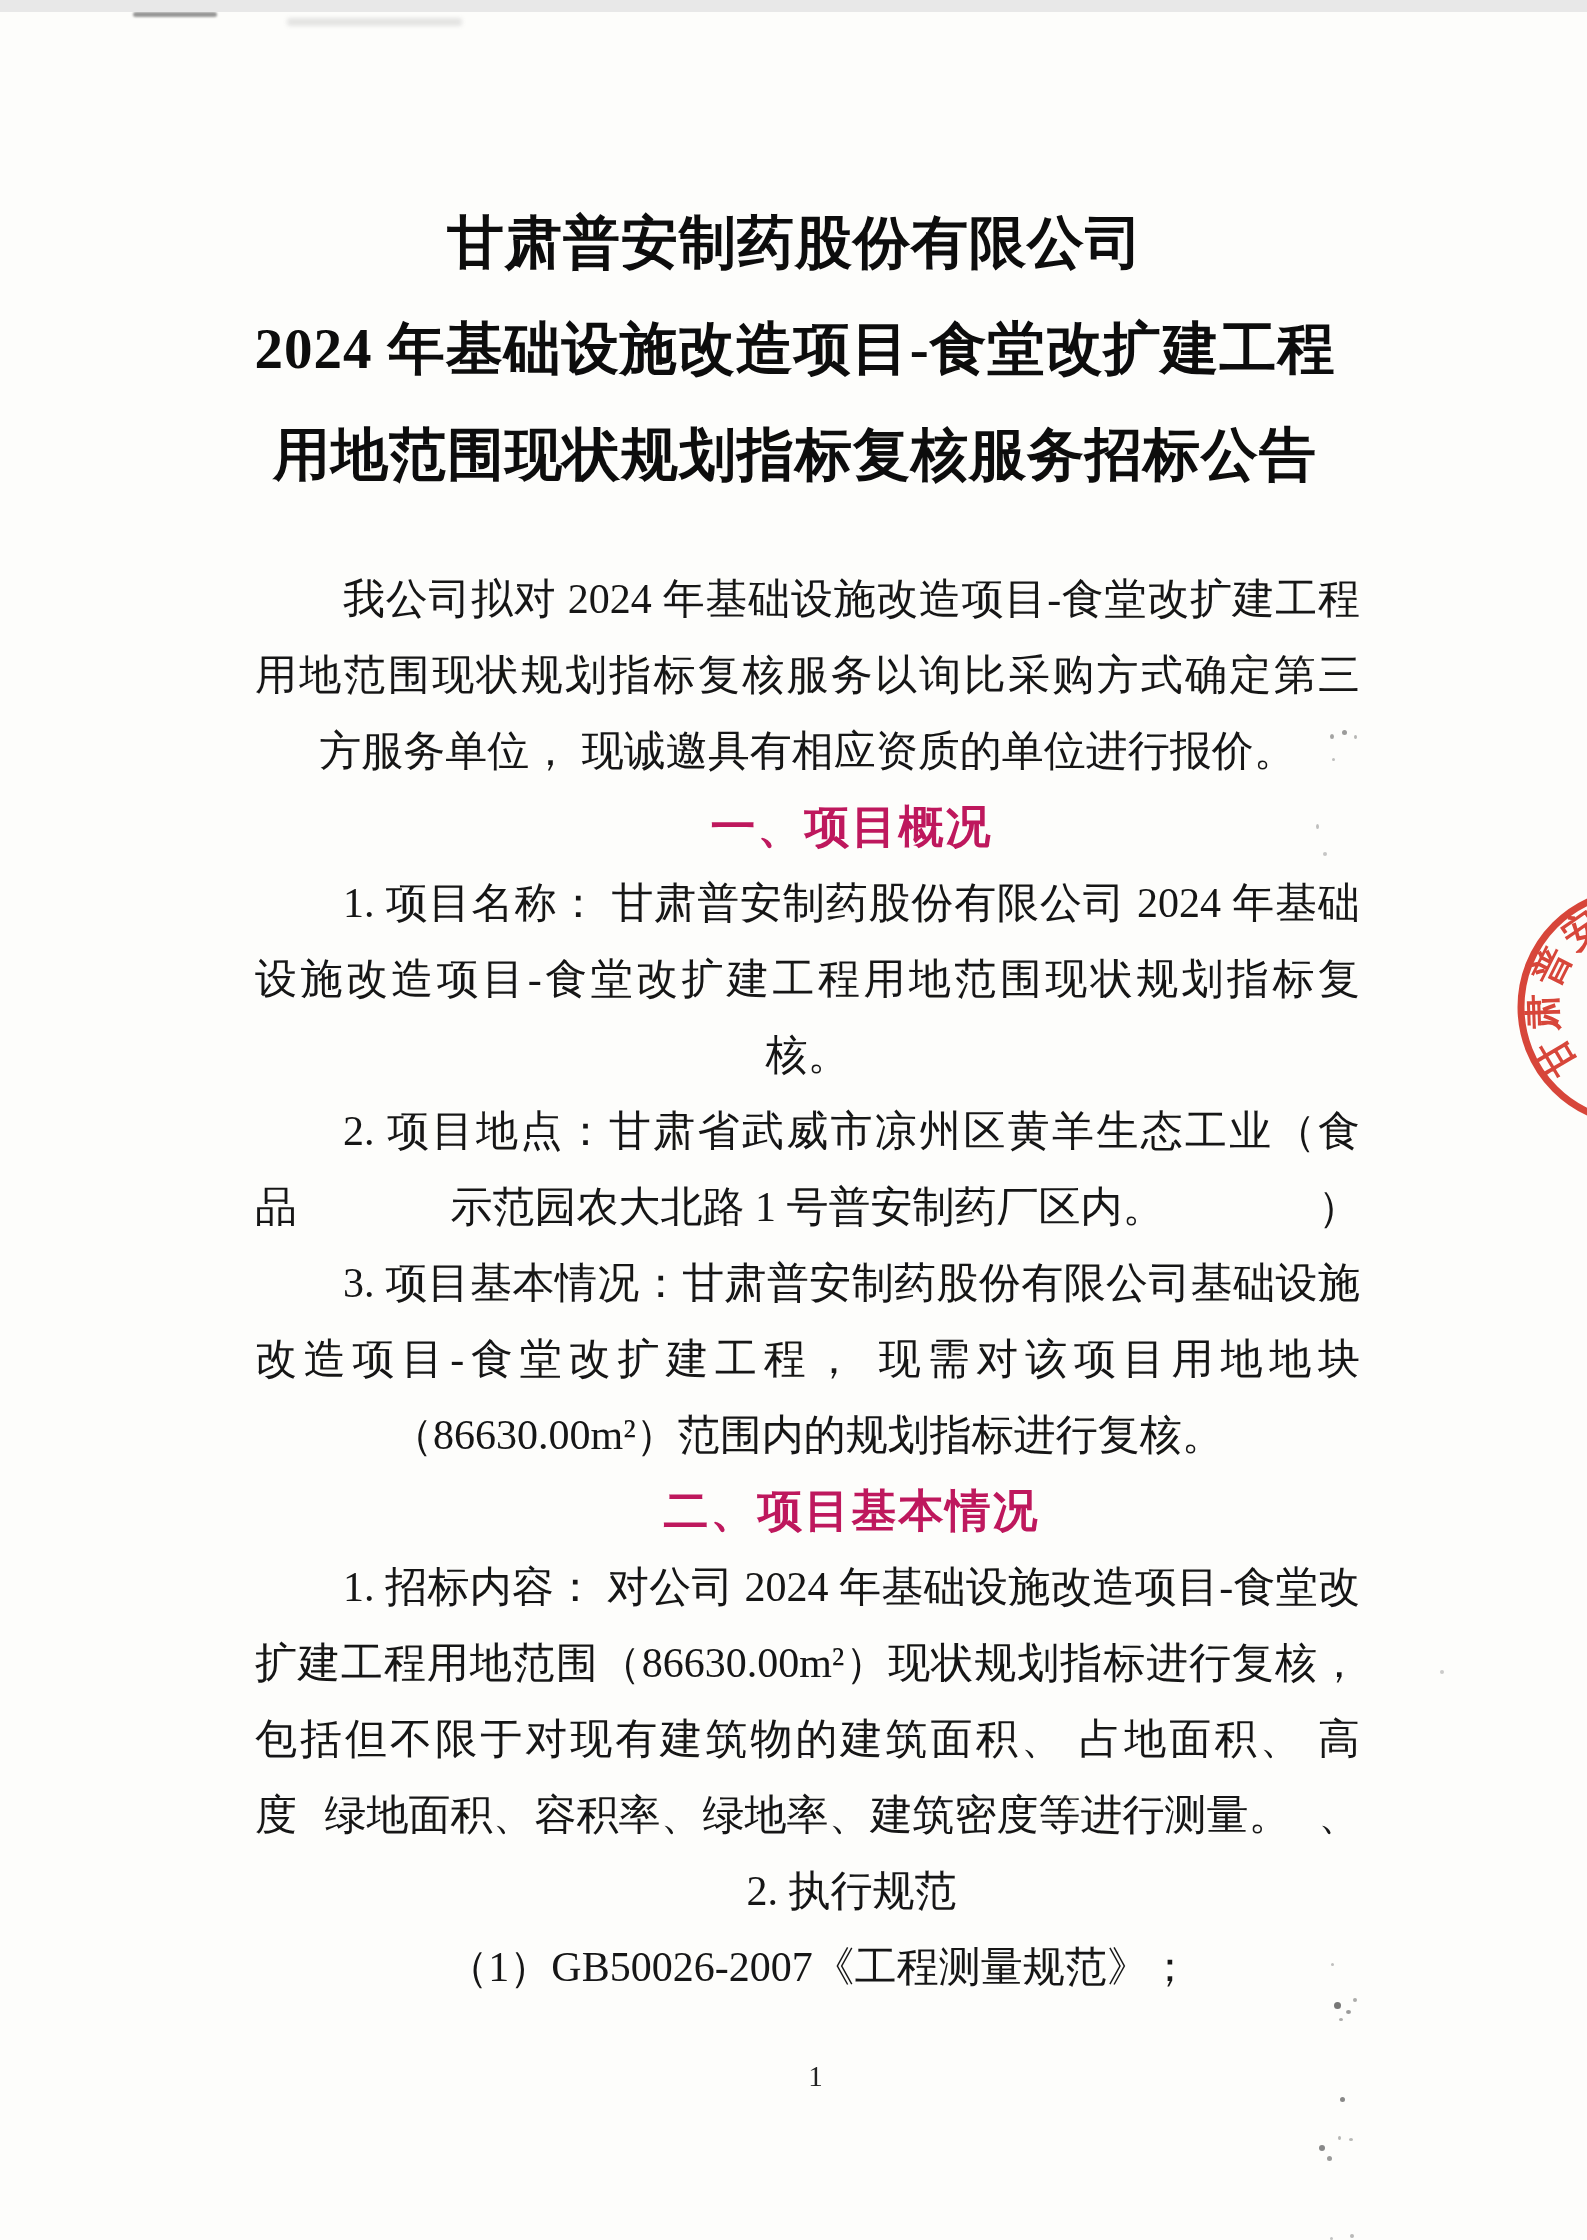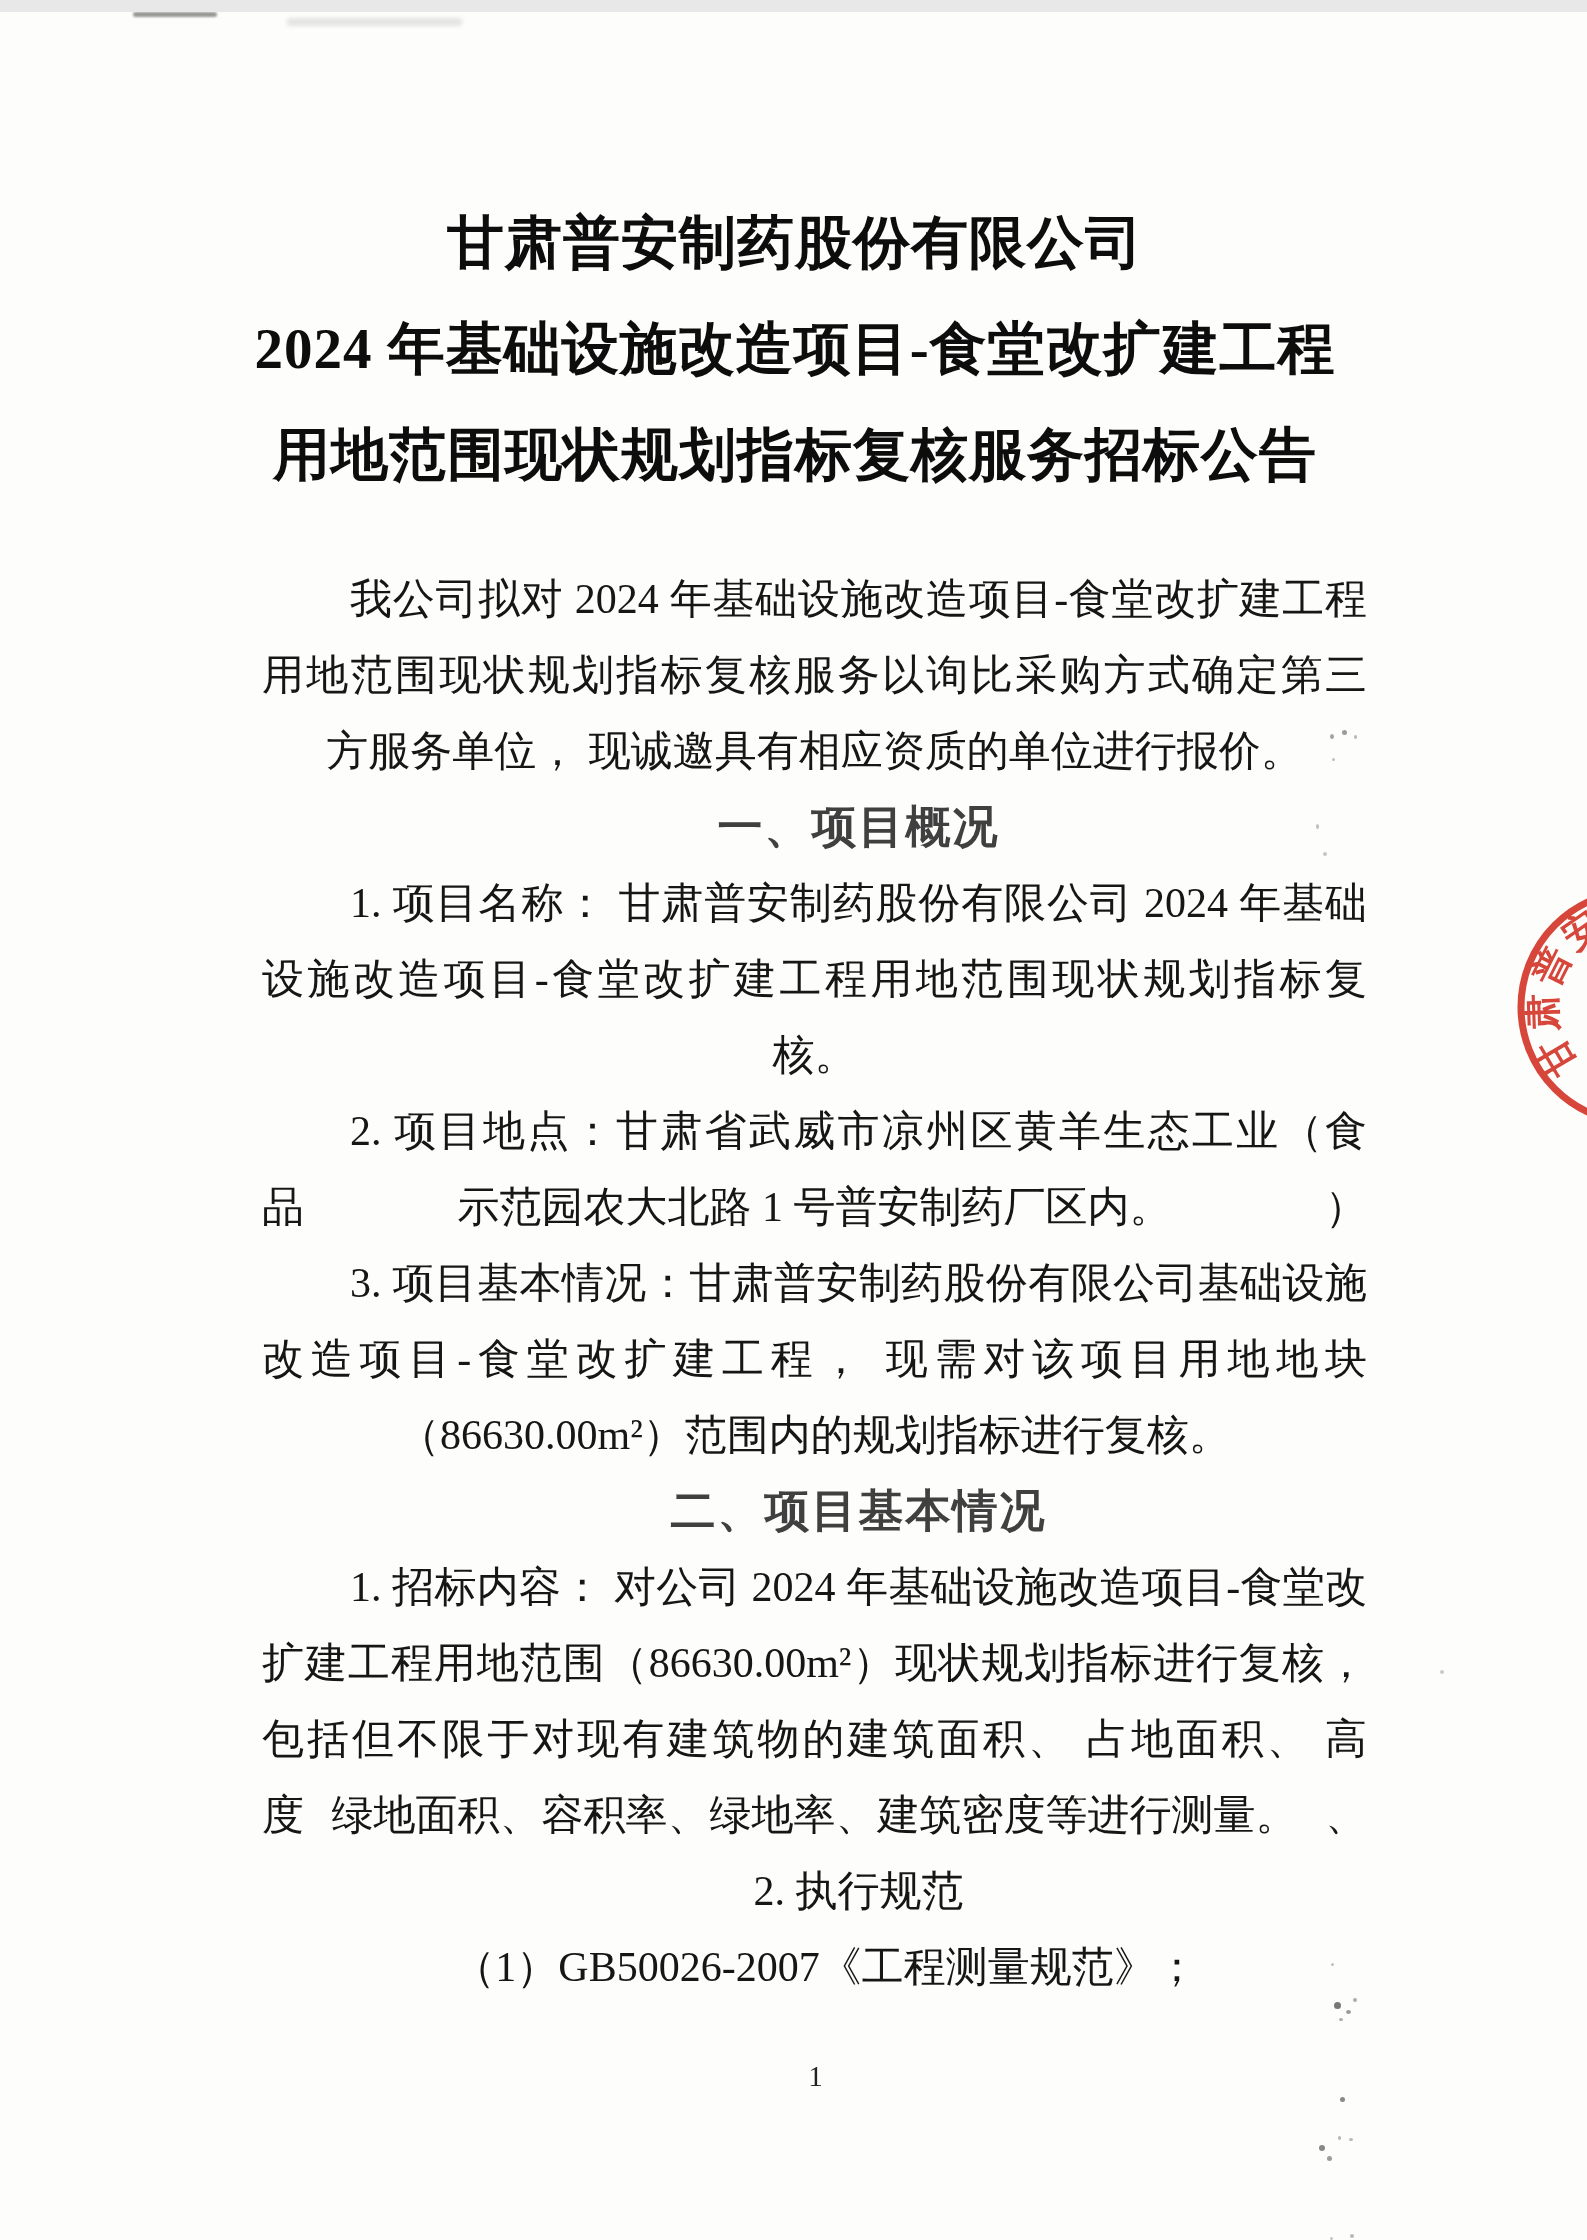--- a/index.html
+++ b/index.html
@@ -19,40 +19,40 @@
     text-align:center;
     font-weight:bold;
     font-size:57px;
     line-height:106px;
     letter-spacing:1px;
     color:#0d0d0d;
   }
 
   
   .body-block {
-    position:absolute; left:262px; top:549px; width:1105px;
+    position:absolute; left:255px; top:549px; width:1105px;
     font-size:42px;
   }
   .line {
     height:76px; line-height:76px;
     text-align:center;
   }
   .fill {
     text-align:justify;
     text-align-last:justify;
     text-justify:inter-character;
   }
   .indent { text-indent:88px; }
   .small-indent { text-indent:22px; }
   .heading {
     font-family:"Liberation Sans","DejaVu Sans",sans-serif;
     font-weight:bold;
     font-size:45px;
     letter-spacing:2px;
-    color:#404040;
+    color:#be185d;
   }
 
   
   .footer {
     position:absolute; left:263px; top:2048px; width:1105px;
     text-align:center;
     font-size:29px;
     color:#222;
   }
 

